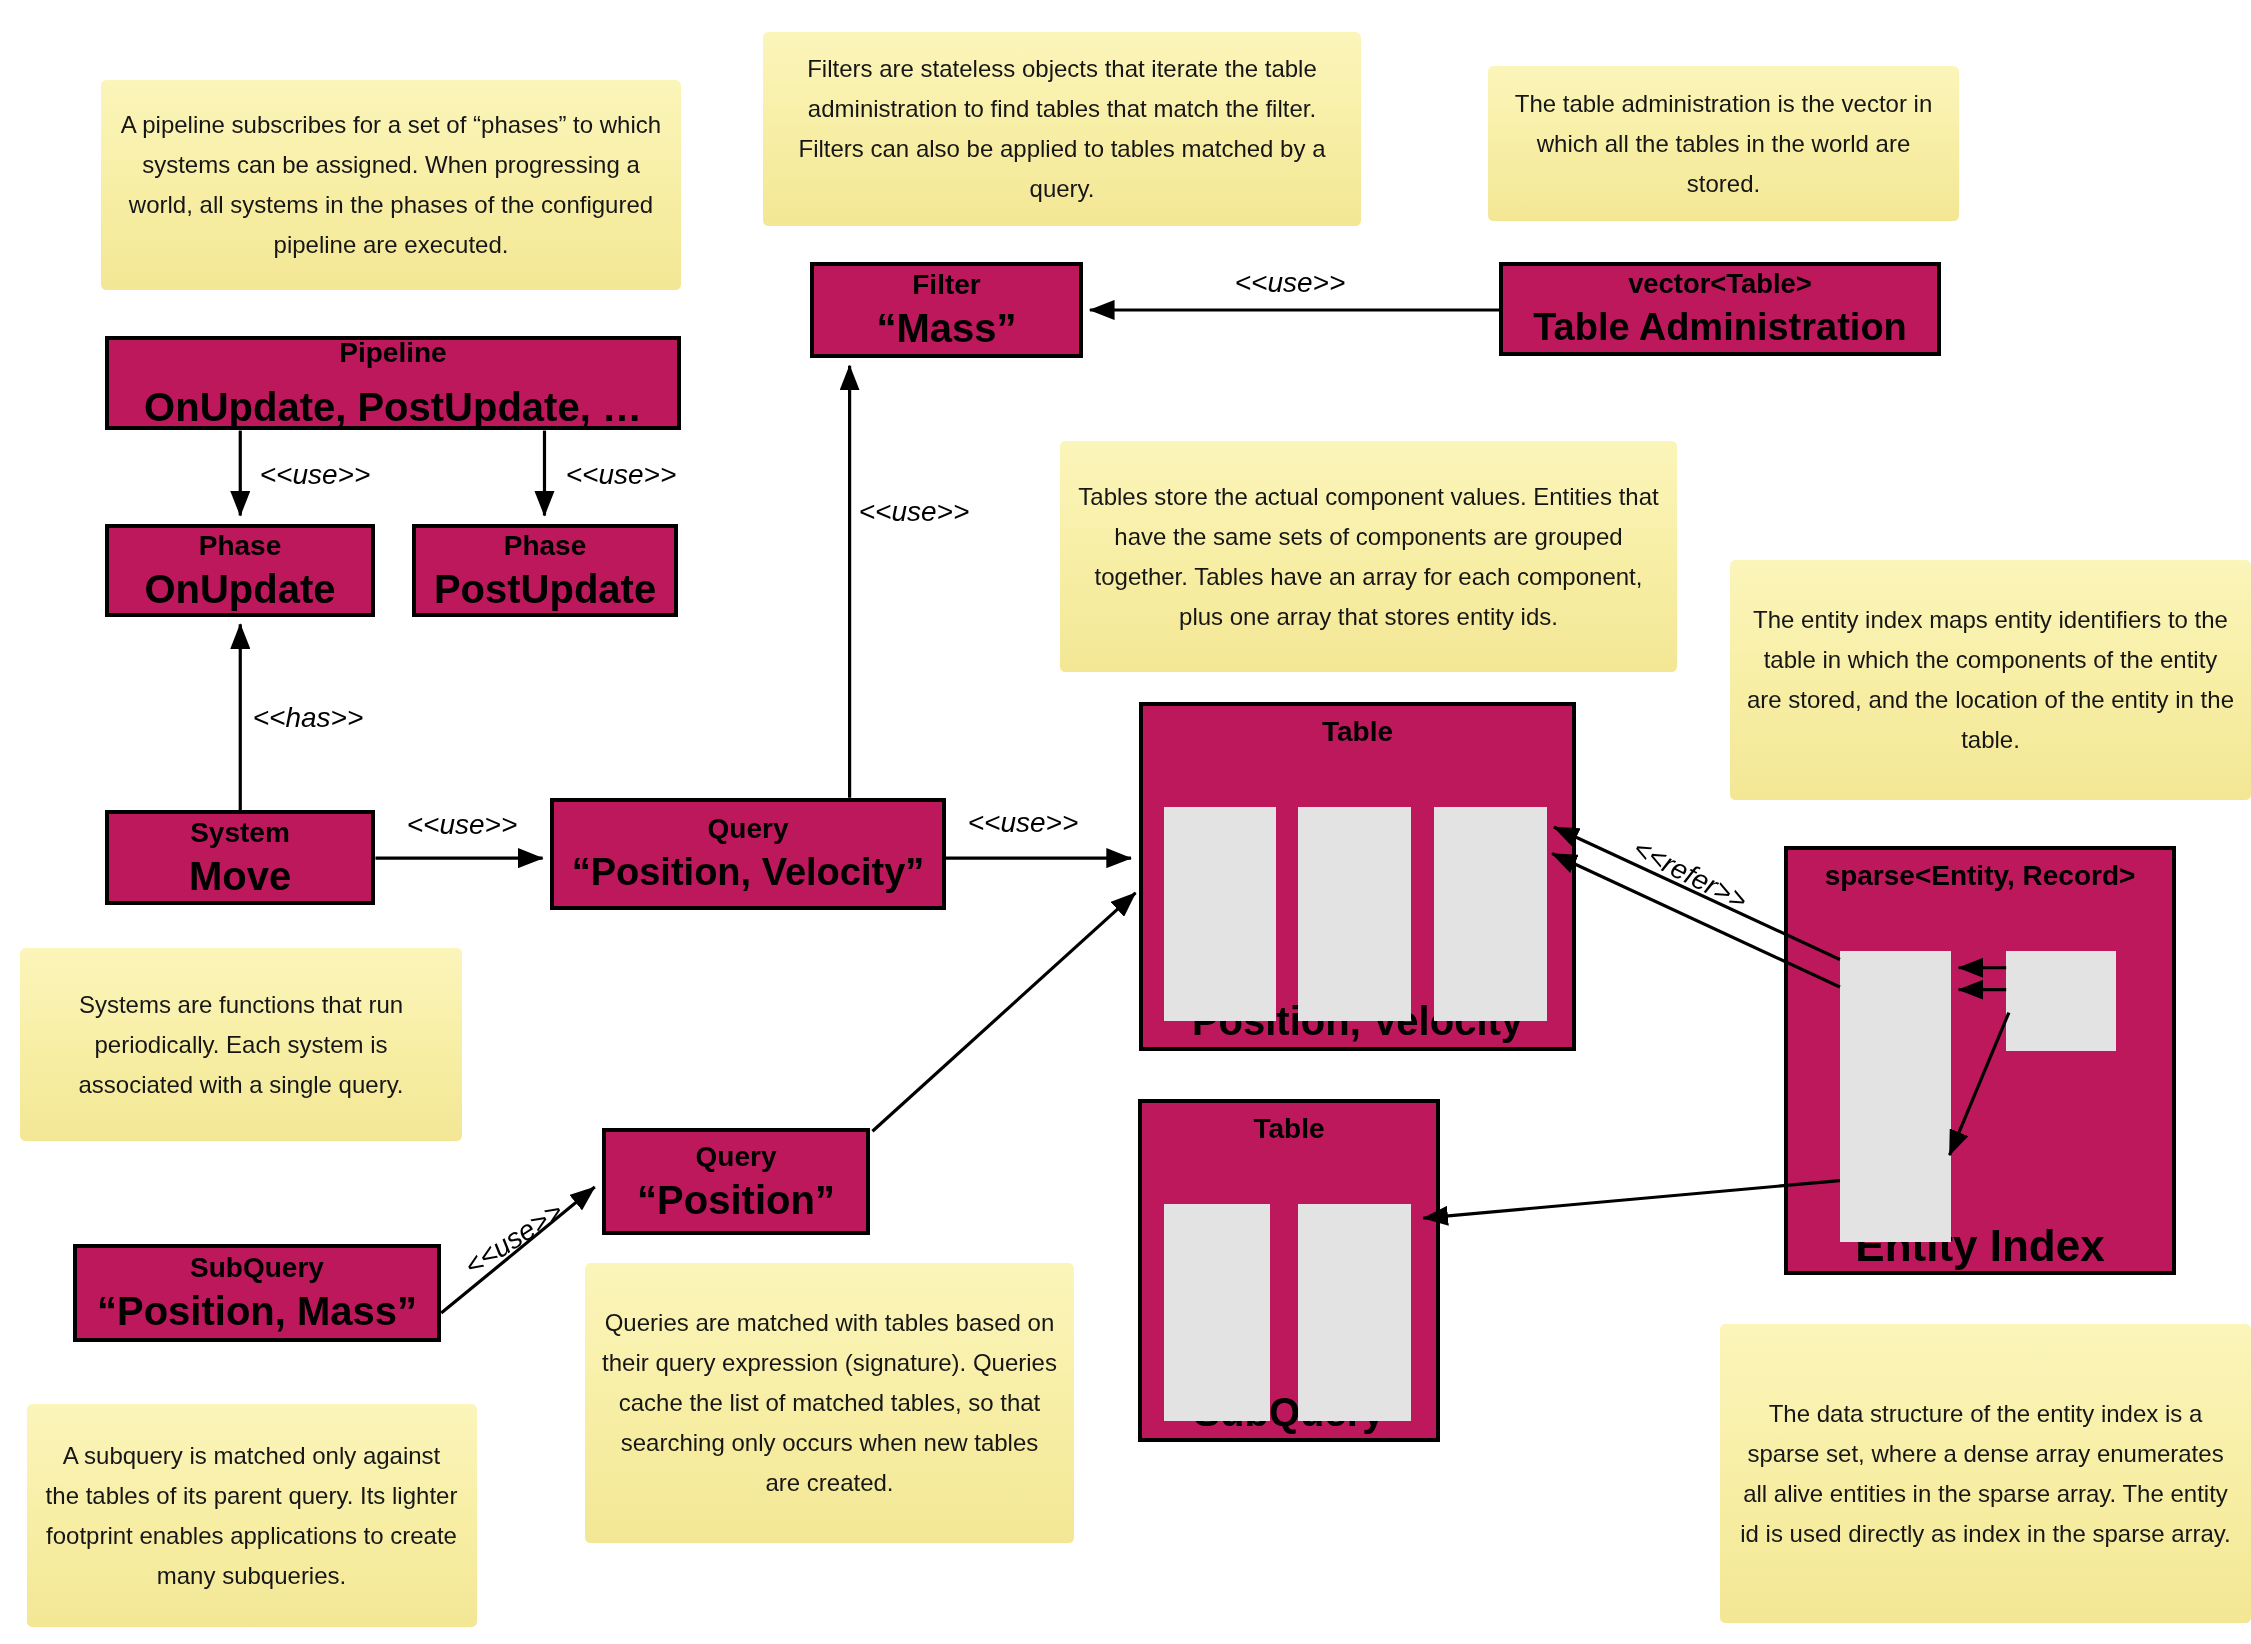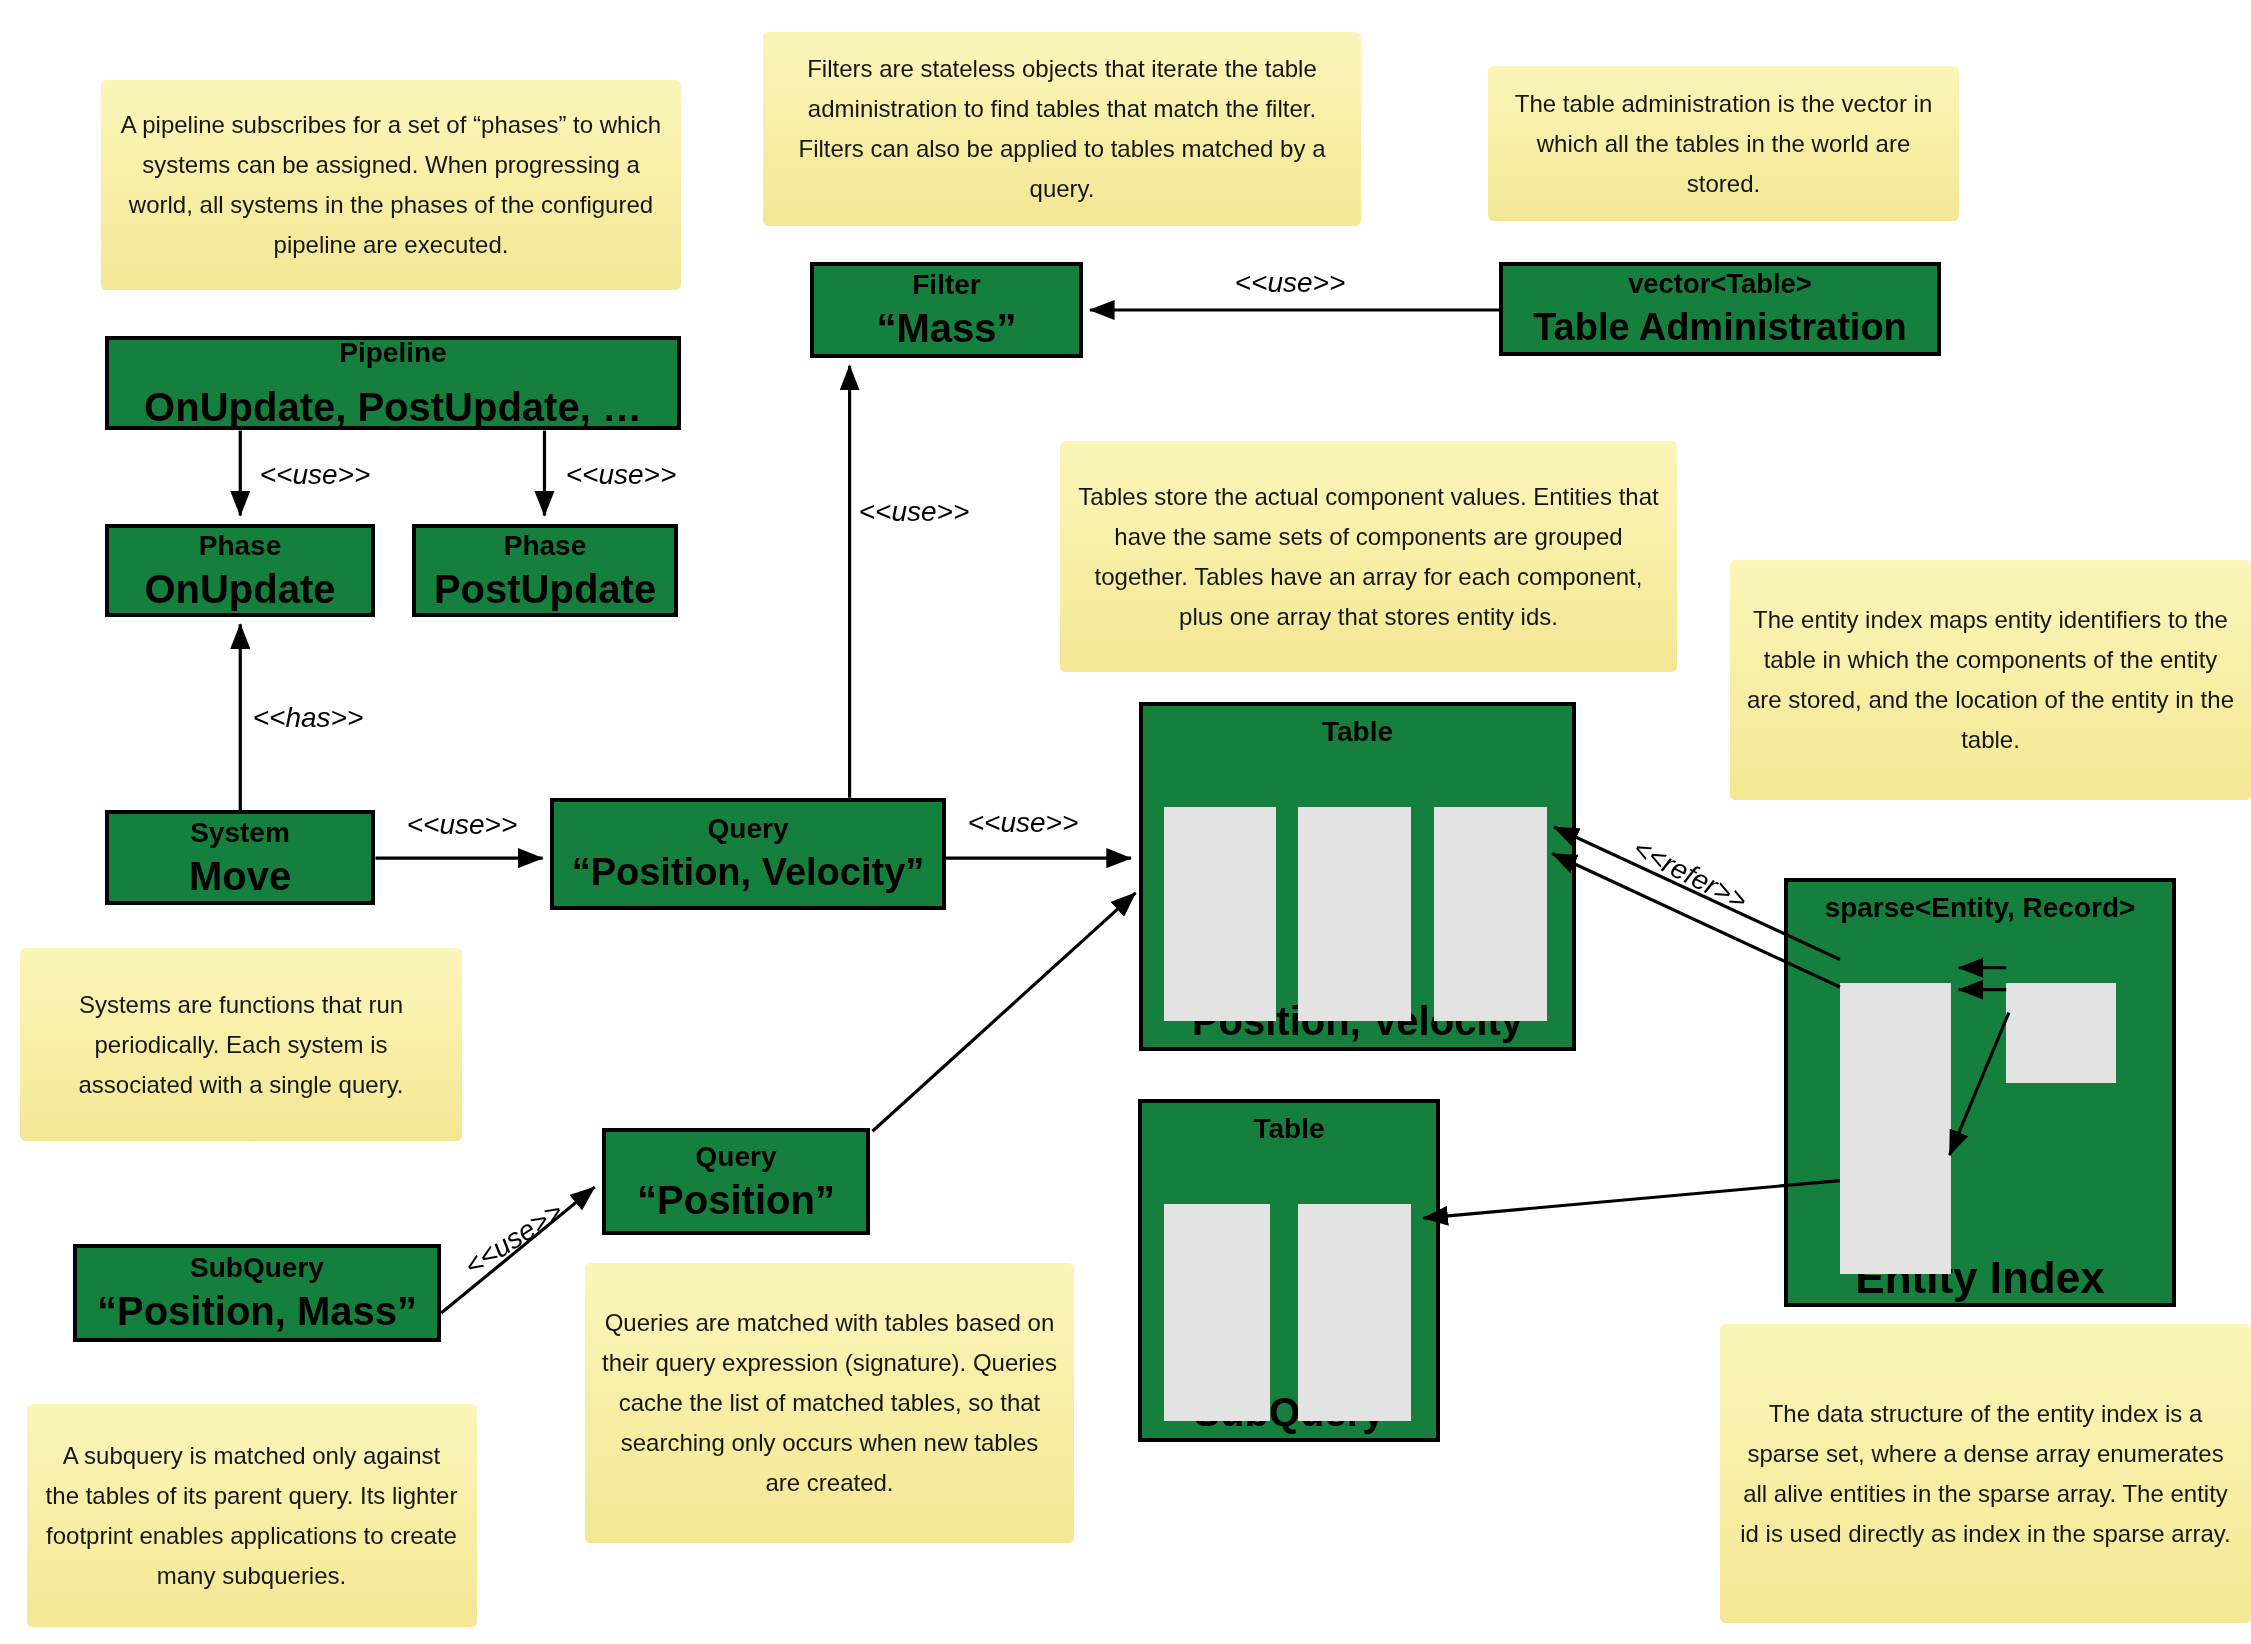--- a/index.html
+++ b/index.html
@@ -14,21 +14,21 @@
     position:absolute;
     background:linear-gradient(180deg,#FBF5BA 0%,#F7EEA4 55%,#F3E795 100%);
     border-radius:5.5px;
     display:flex; align-items:center; justify-content:center;
     text-align:center;
     font-size:24px; line-height:40px; color:#161616;
     padding:9.1px 16.4px; box-sizing:border-box;
   }
   .uml-box {
     position:absolute;
-    background:#15803d;
+    background:#be185d;
     border:4.6px solid #000000;
     box-sizing:border-box;
     display:flex; flex-direction:column;
     align-items:center; justify-content:center;
     text-align:center; color:#000;
   }
   .uml-box .stereotype { font-weight:700; font-size:28px; line-height:37px; }
   .uml-box .name       { font-weight:700; font-size:40px; line-height:51px; }
   .uml-box.top-title { justify-content:space-between; padding-top:7px; }
   .array-rect {
@@ -131,21 +131,21 @@
   <div class="array-rect" style="left:291px; top:101px; width:113px; height:214px;"></div>
 </div>
 
 <div class="uml-box top-title" style="left:1138px; top:1099px; width:302px; height:343px;">
   <div class="stereotype">Table</div>
   <div class="name">SubQuery</div>
   <div class="array-rect" style="left:22px;  top:101px; width:106px; height:217px;"></div>
   <div class="array-rect" style="left:156px; top:101px; width:113px; height:217px;"></div>
 </div>
 
-<div class="uml-box top-title" style="left:1784px; top:878px; width:392px; height:429px;">
+<div class="uml-box top-title" style="left:1784px; top:846px; width:392px; height:429px;">
   <div class="stereotype">sparse&lt;Entity, Record&gt;</div>
   <div class="name" style="font-size:44px;">Entity Index</div>
   <div class="array-rect" style="left:52px;  top:101px; width:111px; height:291px;"></div>
   <div class="array-rect" style="left:218px; top:101px; width:110px; height:100px;"></div>
 </div>
 
 <svg class="edges" width="2251" height="1645" viewBox="0 0 2464 1800">
   <defs>
     <marker id="arrow" markerUnits="userSpaceOnUse" markerWidth="30" markerHeight="22" viewBox="0 0 30 22" refX="27" refY="11" orient="auto">
       <path d="M0,0 L28,11 L0,22 Z" fill="#000"></path>

